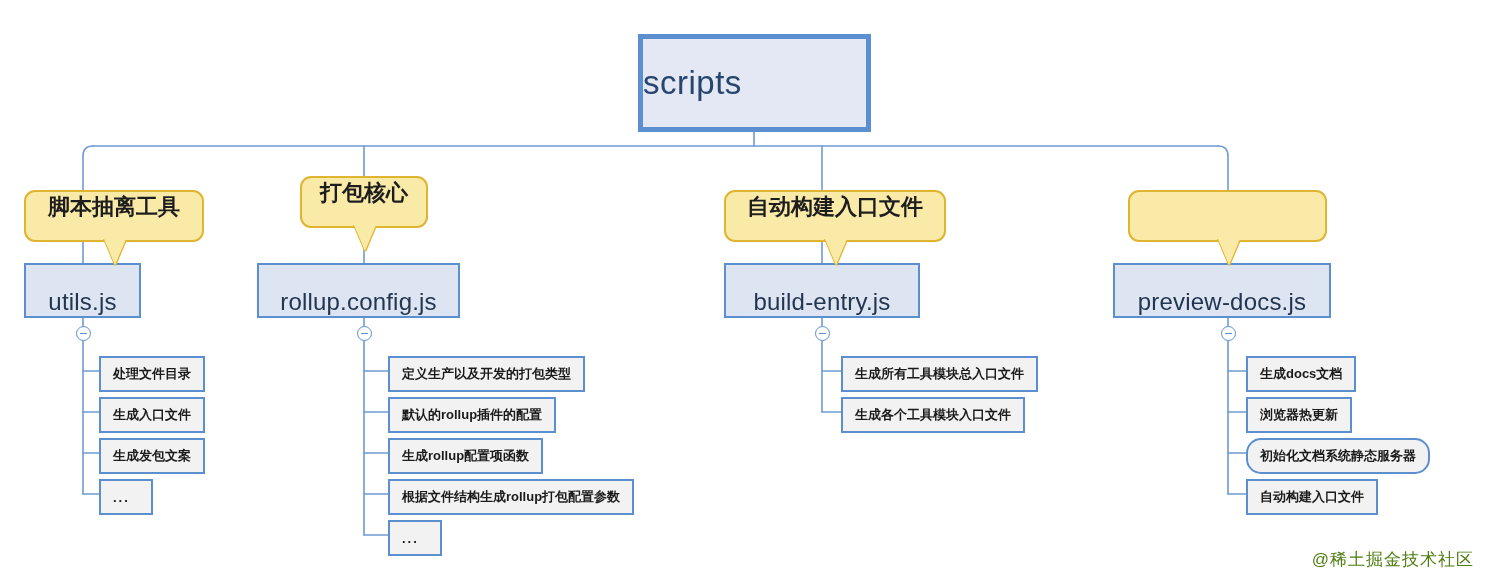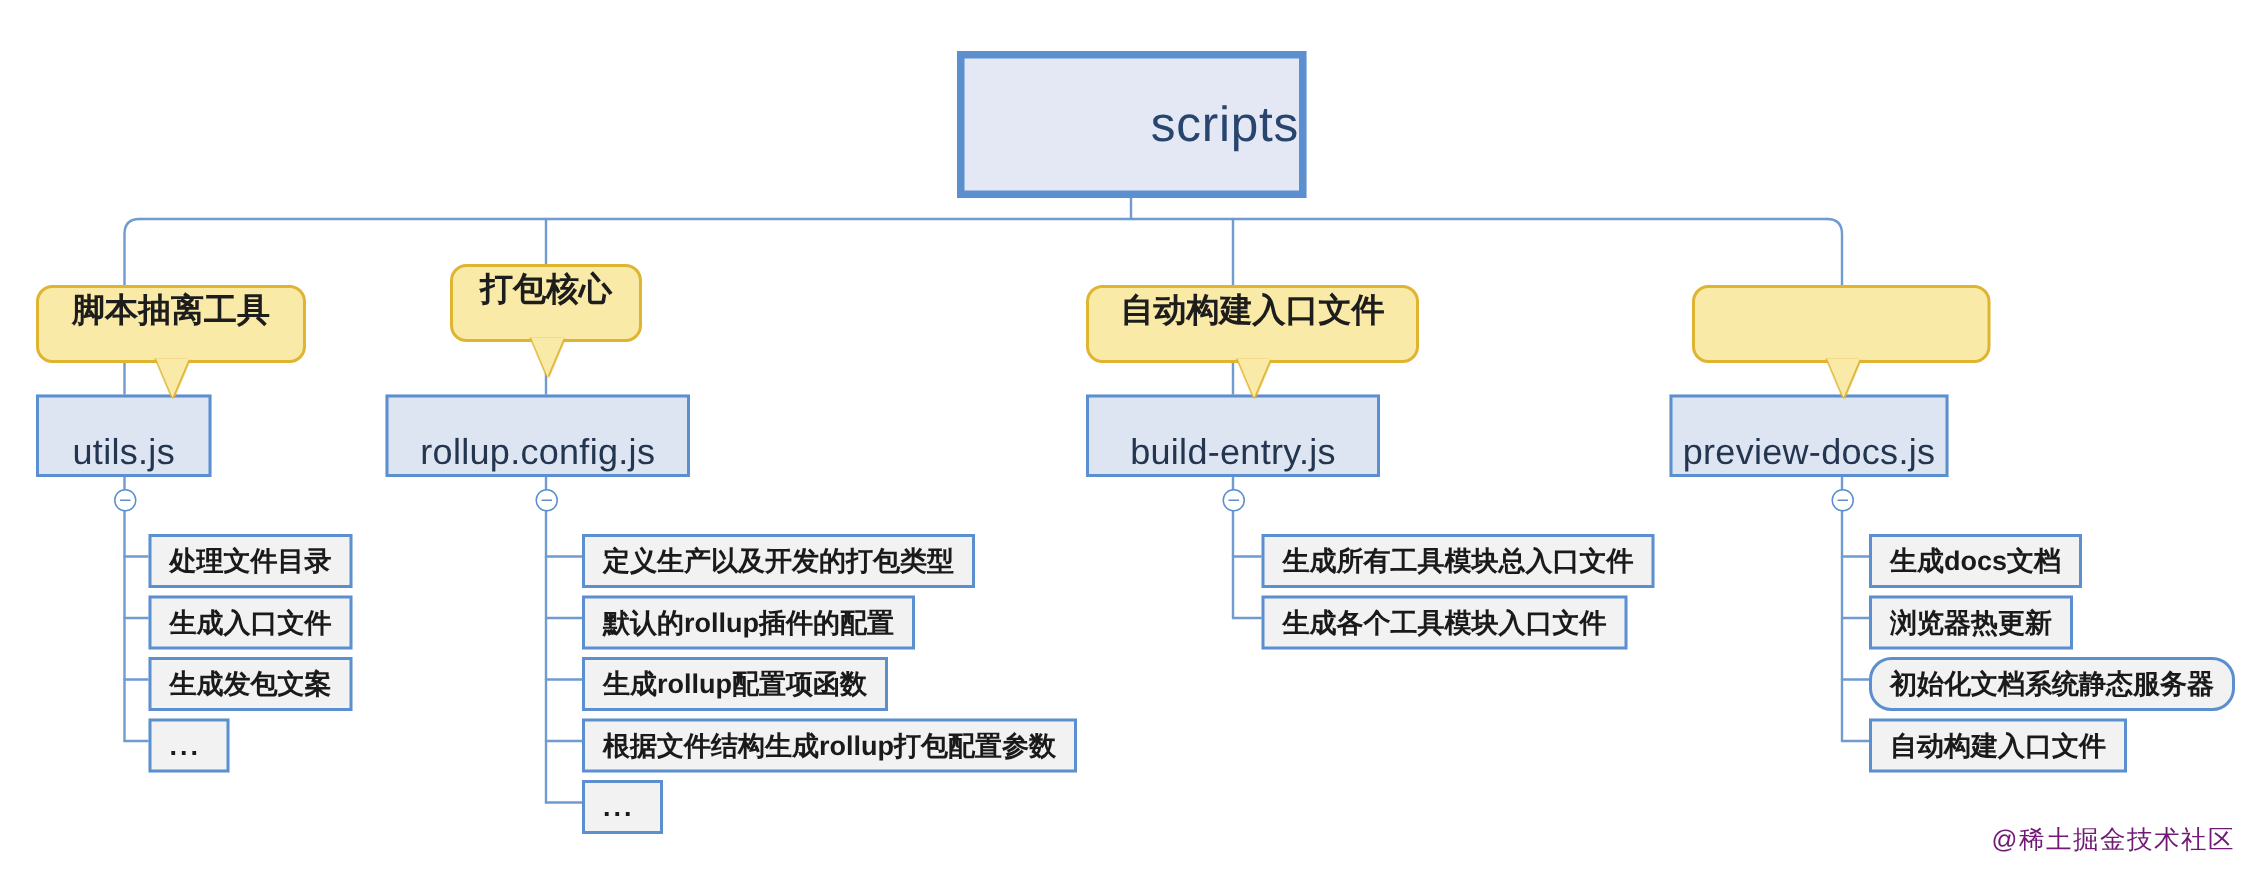--- a/index.html
+++ b/index.html
@@ -10,21 +10,21 @@
   }
   #canvas{position:absolute;inset:0;width:1512px;height:583px;}
   #edges{position:absolute;left:0;top:0;width:1512px;height:583px;pointer-events:none;}
 
   
   .root-node{
     position:absolute;
     box-sizing:border-box;
     background:#e3e8f4;
     border:5px solid #5b8fd0;
-    display:flex;align-items:center;justify-content:flex-end;
+    display:flex;align-items:center;justify-content:flex-start;
     color:#28456e;
     font-size:33px;
     letter-spacing:.5px;
   }
 
   
   .file-node{
     position:absolute;
     box-sizing:border-box;
     background:#dde5f2;
@@ -63,21 +63,21 @@
 
   
   .leaf-node{
     position:absolute;
     box-sizing:border-box;
     background:#f2f2f2;
     border:2px solid #5b8fd0;
     display:flex;align-items:center;
     padding:16px 12px;
     color:#1a1a1a;
-    font-size:18px;
+    font-size:13px;
     font-weight:bold;
     white-space:nowrap;
     height:30px;
   }
   .leaf-node.ellipsis{justify-content:flex-start;font-weight:bold;letter-spacing:2px;}
 
   
   .collapse-btn{
     position:absolute;
     width:15px;height:15px;
@@ -90,22 +90,22 @@
   .collapse-btn::before{
     content:"";
     position:absolute;
     left:3px;right:3px;top:6px;
     height:1px;background:#5b8fd0;
   }
 
   
   .watermark{
     position:absolute;
-    right:22px;bottom:12px;
-    color:#701a75;
+    right:38px;bottom:12px;
+    color:#4d7c0f;
     font-size:17px;
     letter-spacing:1px;
     user-select:none;
   }
 </style>
 </head>
 <body>
 
 <div id="canvas">
 
@@ -199,21 +199,21 @@
       <div class="collapse-btn" style="left: 814.5px; top: 326px;"></div>
       <div class="leaf-node" style="left: 841px; top: 356px;">
         <span>生成所有工具模块总入口文件</span>
       </div>
       <div class="leaf-node" style="left: 841px; top: 397px;">
         <span>生成各个工具模块入口文件</span>
       </div>
       <div class="callout" style="left: 1128px; top: 190px; width: 199px; height: 52px;">
         <span class="tail"></span>
       </div>
-      <div class="file-node" style="left: 1113px; top: 263px; width: 186px; height: 55px;">
+      <div class="file-node" style="left: 1113px; top: 263px; width: 218px; height: 55px;">
         <span>preview-docs.js</span>
       </div>
       <div class="collapse-btn" style="left: 1220.5px; top: 326px;"></div>
       <div class="leaf-node" style="left: 1246px; top: 356px;">
         <span>生成docs文档</span>
       </div>
       <div class="leaf-node" style="left: 1246px; top: 397px;">
         <span>浏览器热更新</span>
       </div>
       <div class="leaf-node" style="left: 1246px; top: 438px; border-radius: 15px;">

